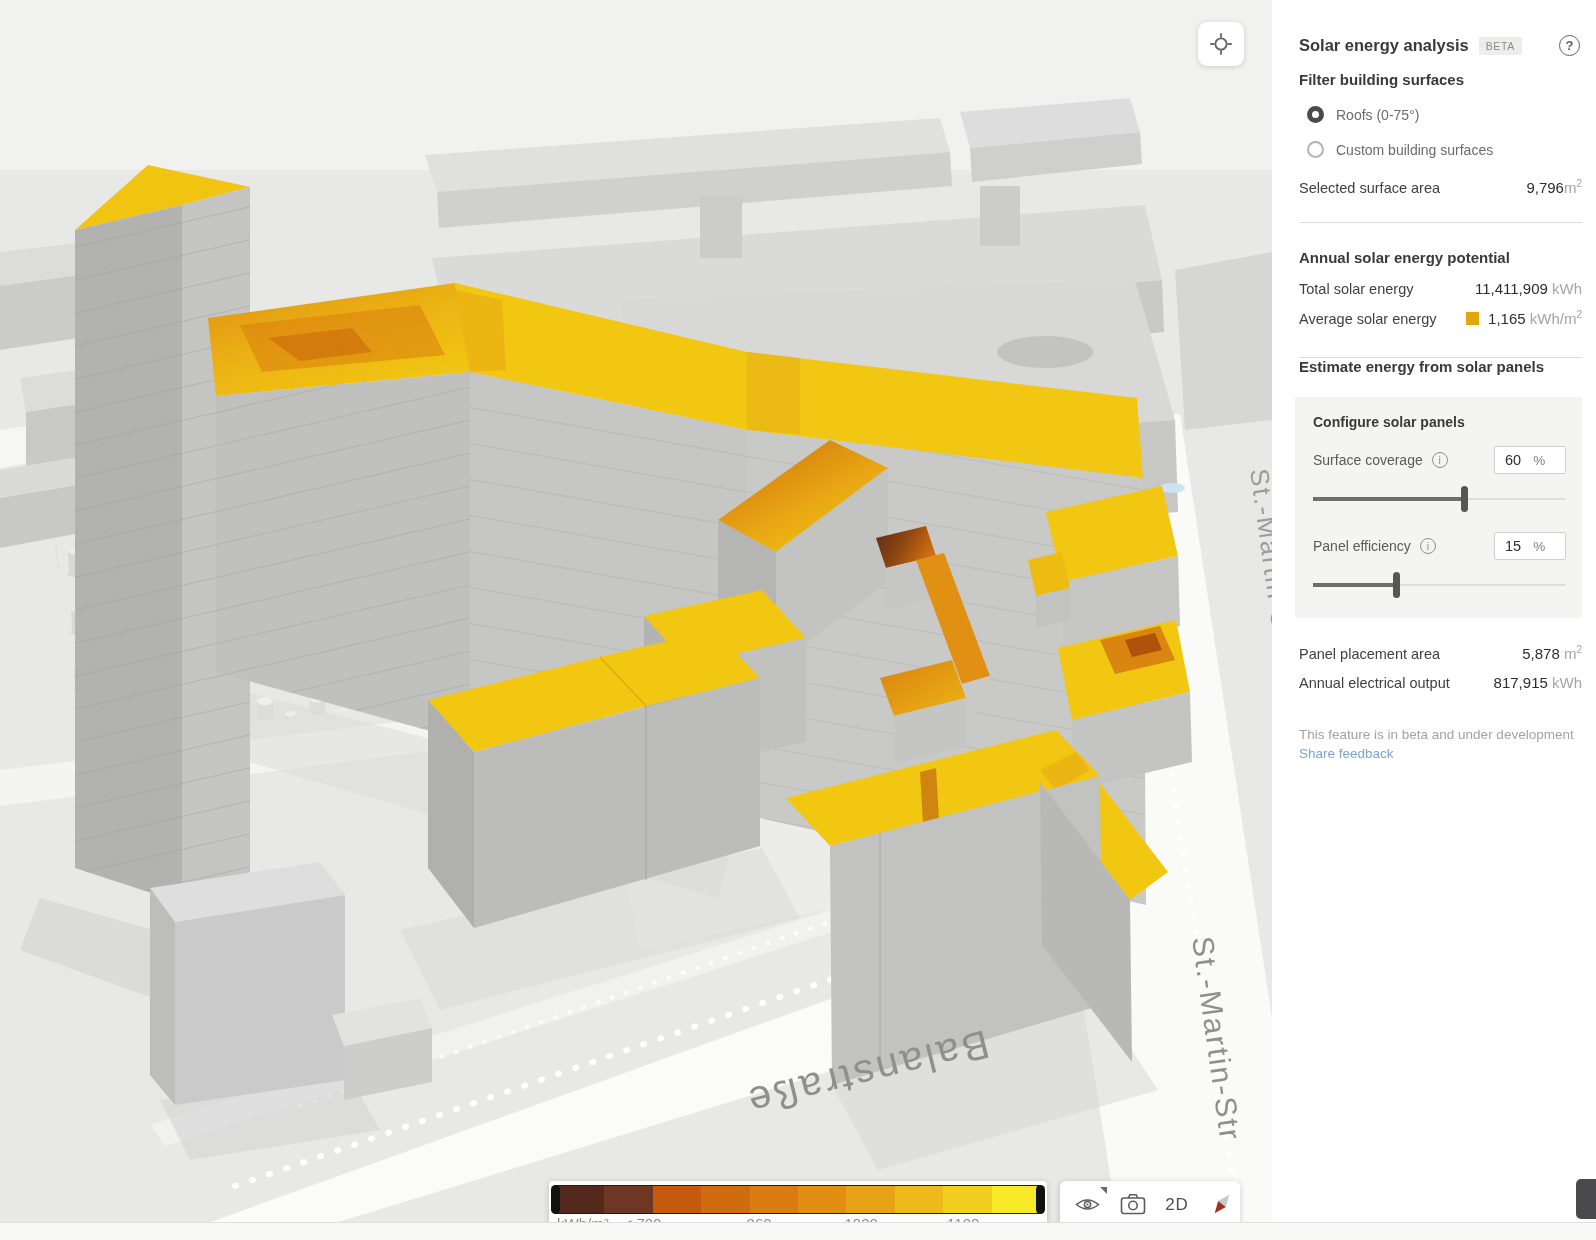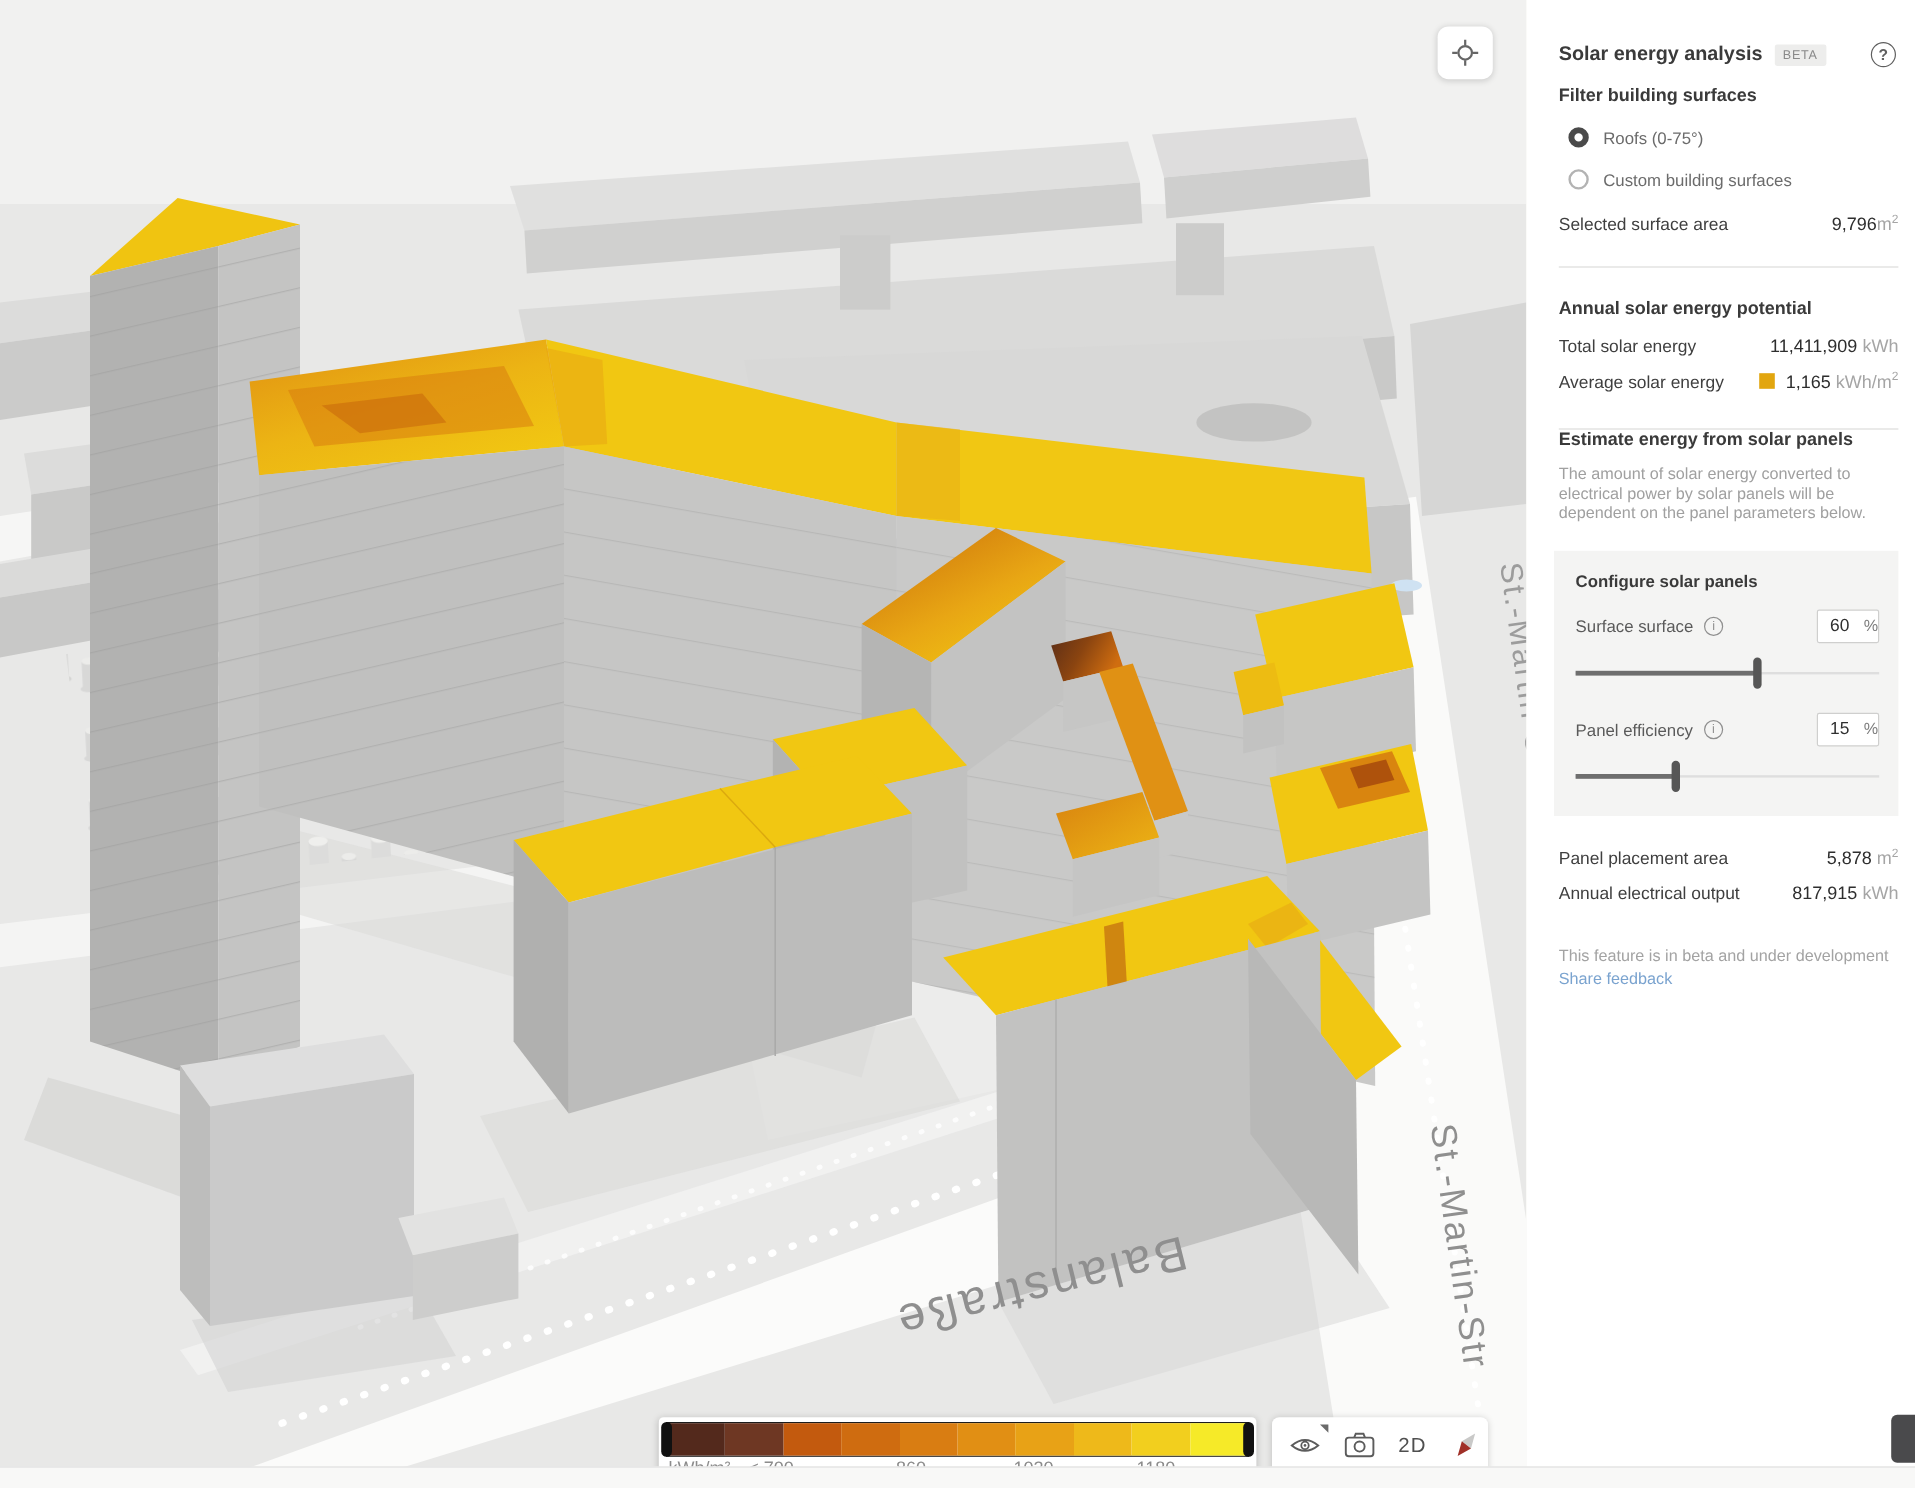--- a/index.html
+++ b/index.html
@@ -89,21 +89,21 @@
     width:262px; }
 
   .config-box { margin-top:22px; margin-left:-4px; width:287px; background:#f4f4f3;
     padding:17px 16px 20px 18px; }
   .config-title { font-size:14px; font-weight:bold; color:#3a3a3a; }
   .cfg-row { display:flex; align-items:center; justify-content:space-between; margin-top:16px; }
   .cfg-label-wrap { display:flex; align-items:center; font-size:14px; color:#5a5a5a; }
   .info-icon { width:16px; height:16px; border:1.3px solid #8f8f8f; border-radius:50%;
     color:#8f8f8f; font-size:10.5px; display:flex; align-items:center; justify-content:center;
     margin-left:9px; cursor:pointer; font-style:normal; }
-  .value-input { width:52px; height:28px; background:#fff; border:1px solid #cfcfce;
+  .value-input { width:72px; height:28px; background:#fff; border:1px solid #cfcfce;
     border-radius:2px; display:flex; align-items:center; padding:0 10px; cursor:text; }
   .value-input .val { font-size:14.5px; color:#2f2f2f; }
   .value-input .unit { font-size:13.5px; color:#7d7d7d; margin-left:12px; }
 
   .slider { position:relative; height:26px; margin-top:12px; width:253px; cursor:pointer; }
   .slider .track { position:absolute; left:0; top:12px; width:100%; height:2px; background:#dedede; }
   .slider .fill  { position:absolute; left:0; top:11px; height:4px; background:#6e6e6e; }
   .slider .handle { position:absolute; top:0; width:7px; height:26px; border-radius:3.5px;
     background:#565656; }
 
@@ -394,28 +394,27 @@
       <span class="kv-value"><span>11,411,909</span> <span class="kv-unit">kWh</span></span>
     </div>
     <div class="kv-row" style="margin-top:12px;">
       <span class="kv-label">Average solar energy</span>
       <span class="kv-value"><span class="chip" style="background: rgb(226, 166, 15);"></span><span>1,165</span> <span class="kv-unit"><span>kWh/m</span><sup>2</sup></span></span>
     </div>
 
     <div class="divider" style="margin-top:30px;"></div>
 
     <div class="section-title" style="">Estimate energy from solar panels</div>
-    <div class="section-desc">The amount of solar energy converted to electrical power by solar panels will be dependent on the panel parameters below.</div>
 
     <div class="config-box">
       <div class="config-title">Configure solar panels</div>
 
       <div class="cfg-row">
         <span class="cfg-label-wrap">
-          <span>Surface surface</span>
+          <span>Surface coverage</span>
           <span class="info-icon">i</span>
         </span>
         <span class="value-input">
           <span class="val">60</span>
           <span class="unit">%</span>
         </span>
       </div>
       <div class="slider">
         <div class="track"></div>
         <div class="fill" style="width:60%;"></div>

